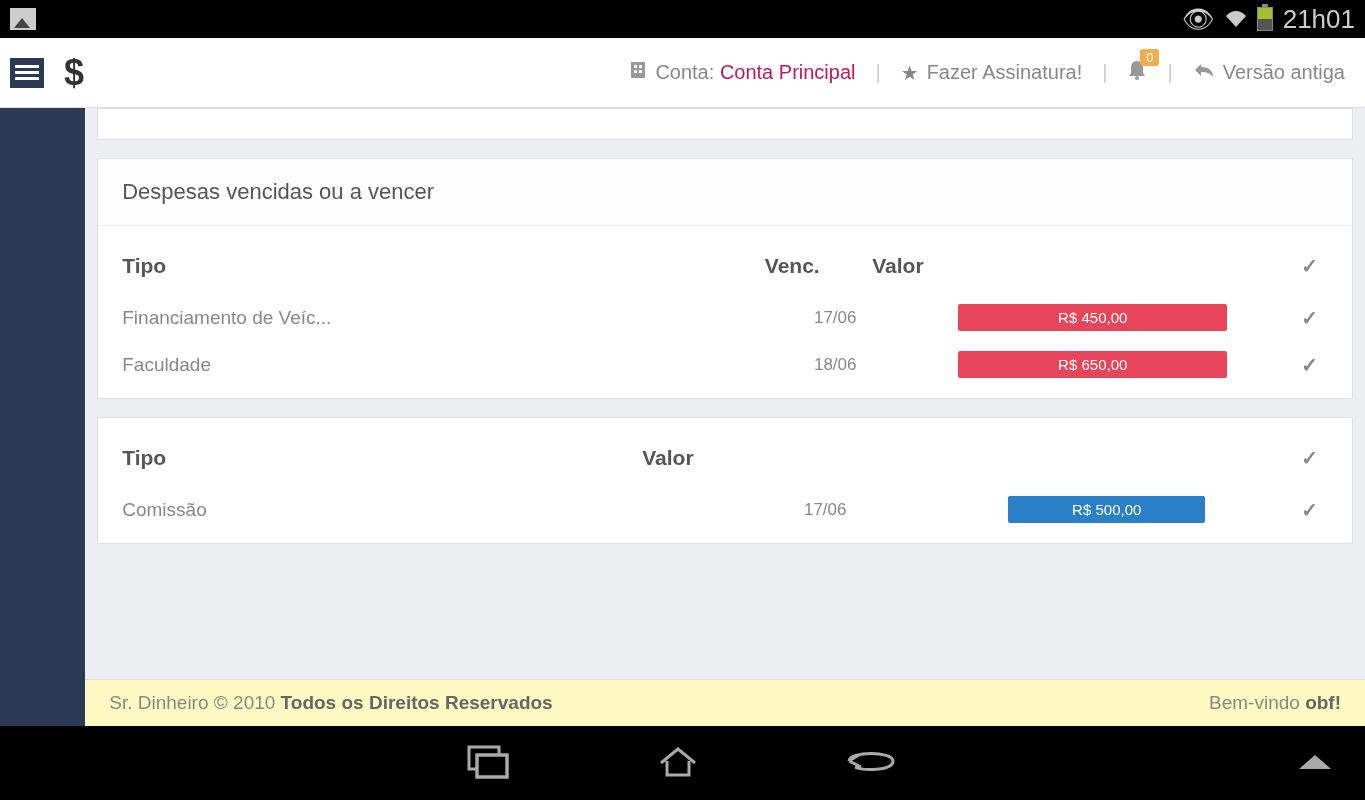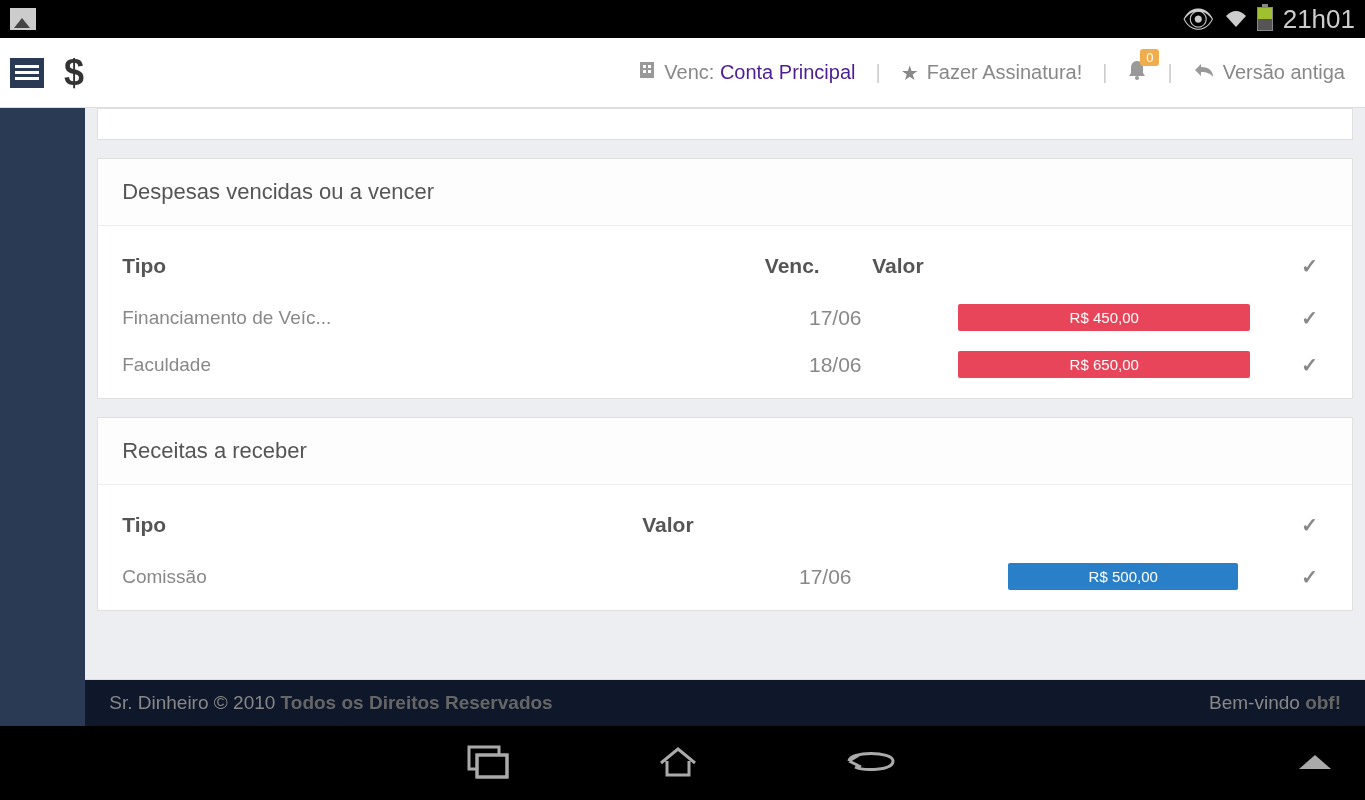--- a/index.html
+++ b/index.html
@@ -195,41 +195,41 @@
     .col-tipo-b { flex: 0 0 520px; }
     .col-venc-b { flex: 0 0 280px; }
     .col-valor-b { flex: 0 0 250px; }
     .col-check-b { flex: 1; text-align: right; padding-right: 10px; }
     .data-row {
       font-size: 19px;
       color: #888;
       gap: 43px;
     }
     .date-small {
-      font-size: 21px;
+      font-size: 17px;
       color: #888;
       text-align: center;
     }
     .pill {
       color: #fff;
       text-align: center;
       padding: 5px 0;
       font-size: 15px;
       border-radius: 2px;
-      width: 292px;
+      width: 269px;
     }
     .pill-red { background: #e8455a; }
-    .pill-blue { background: #2980c9; width: 230px; }
+    .pill-blue { background: #2980c9; width: 197px; }
     .check {
       color: #888;
       font-size: 20px;
       font-weight: bold;
     }
     .footer {
-      background: #0f172a;
+      background: #fef9c3;
       border-top: 1px solid #ddd;
       padding: 12px 24px;
       display: flex;
       justify-content: space-between;
       color: #888;
       font-size: 19px;
       margin: 0 -12px;
       align-items: center;
     }
     .footer .bold { color: #666; font-weight: bold; }
@@ -284,21 +284,21 @@
       <div class="hdr-item">
         <span>
           <svg width="18" height="20" viewBox="0 0 18 20" fill="#999">
               <rect x="2" y="2" width="14" height="16"></rect>
               <rect x="5" y="5" width="3" height="3" fill="#fff"></rect>
               <rect x="10" y="5" width="3" height="3" fill="#fff"></rect>
               <rect x="5" y="10" width="3" height="3" fill="#fff"></rect>
               <rect x="10" y="10" width="3" height="3" fill="#fff"></rect>
             </svg>
         </span>
-        <span><span>Venc:</span> <span style="color:#4c1d95">Conta Principal</span></span>
+        <span><span>Conta:</span> <span style="color:#be185d">Conta Principal</span></span>
       </div>
       <span class="divider">|</span>
       <div class="hdr-item">
         <span>★</span>
         <span>Fazer Assinatura!</span>
       </div>
       <span class="divider">|</span>
       <div class="hdr-item bell-wrap">
         <span>
           <svg width="20" height="22" viewBox="0 0 20 22" fill="#999">
@@ -347,21 +347,20 @@
             <div class="col-venc-a date-small">18/06</div>
             <div class="col-valor-a">
                 <div class="pill pill-red">R$ 650,00</div>
               </div>
             <div class="col-check-a"><span class="check">✓</span></div>
           </div>
         </div>
       </div>
 
       <div class="panel">
-        <div class="panel-title">Receitas a receber</div>
         <div class="tbl">
           <div class="tbl-row tbl-header">
             <div class="col-tipo-b">Tipo</div>
             <div class="col-valor-b">Valor</div>
             <div class="col-check-b"><span class="check">✓</span></div>
           </div>
           <div class="tbl-row data-row">
             <div class="col-tipo-b">Comissão</div>
             <div class="col-venc-b date-small" style="text-align:center">17/06</div>
             <div class="col-valor-b">

